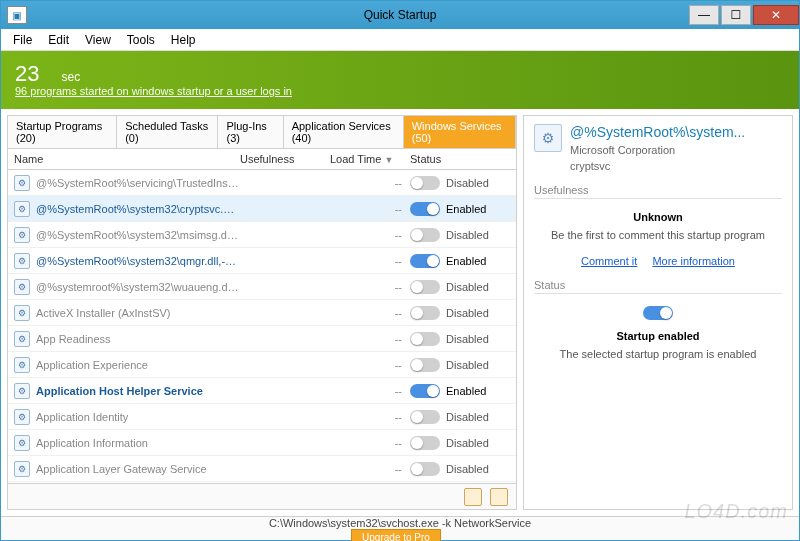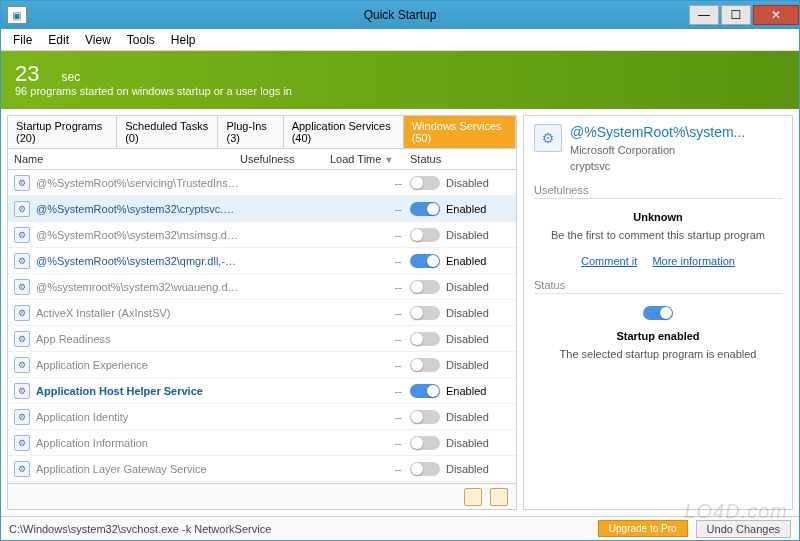--- a/index.html
+++ b/index.html
@@ -9,21 +9,21 @@
 .titlebar .app-icon { width: 20px; height: 18px; margin: 0 6px; background: #fff; border: 1px solid #888; display:flex; align-items:center; justify-content:center; font-size:10px; color:#2b7cb3;}
 .titlebar .title { position:absolute; left:0; right:0; text-align:center; font-size:12px; pointer-events:none;}
 .titlebar .controls { margin-left: auto; display: flex; }
 .titlebar .control { width: 30px; height: 20px; margin-left: 2px; display: flex; align-items: center; justify-content: center; font-size: 12px; cursor: default; background:#e6e6e6; border:1px solid #aaa;}
 .titlebar .control.close { background: #c94f3e; color: #fff; width:46px; border:1px solid #a03224;}
 .menubar { height: 22px; background: #fff; border-bottom: 1px solid #ddd; display: flex; align-items: center; padding: 0 4px; font-size: 12px; }
 .menubar .menu-item { padding: 8px 8px; cursor: default; }
 .banner { height: 58px; background: linear-gradient(90deg, #7cb518 0%, #5a9410 100%); color: #fff; padding: 6px 14px; display:flex; flex-direction:column; justify-content:center;}
 .banner .big { font-size: 22px; font-weight: 300; line-height:1;}
 .banner .big small { font-size: 12px; margin-left:16px;}
-.banner .sub { font-size: 11px; opacity:.95;}
+.banner .sub { font-size: 11px; opacity:.95;text-decoration:underline;}
 .content { flex: 1; display: flex; overflow: hidden; padding: 6px; gap:6px; background:#fff;}
 .left { flex: 1; display: flex; flex-direction: column; border:1px solid #d0d0d0; min-width:0;}
 .right { width: 270px; display: flex; flex-direction: column; border:1px solid #d0d0d0;}
 .tabs { display: flex; background: #f9f9f9; border-bottom: 1px solid #d0d0d0; font-size: 11px; }
 .tabs .tab { padding: 4px 8px; border-right: 1px solid #d0d0d0; cursor: default; background:#fafafa;}
 .tabs .tab.active { background: #f5a623; color: #fff; font-weight:500;}
 .columns { display: flex; border-bottom: 1px solid #d0d0d0; font-size: 11px; padding: 4px 6px; color:#333;}
 .col-name { flex: 1; }
 .col-use { width: 90px; }
 .col-load { width: 80px; }
@@ -53,21 +53,21 @@
 .details-title-row { display:flex; align-items:flex-start; gap:8px;}
 .details-title-row .dicon { width:28px; height:28px; border:1px solid #b0c8e0; background:#eef4fb; border-radius:2px; display:flex; align-items:center; justify-content:center; font-size:14px; color:#5a88b8;}
 .details-title { color:#1a7fb8; font-size:14px; white-space:nowrap; overflow:hidden; text-overflow:ellipsis; flex:1;}
 .details-sub { color:#666; margin-top:4px; font-size:11px;}
 .fieldset-label { color:#888; font-size:11px; margin-top:12px; border-bottom:1px solid #e0e0e0; padding-bottom:2px;}
 .center-block { text-align:center; margin-top:12px;}
 .center-block .headline { font-weight:600; margin-bottom:6px;}
 .center-block .desc { color:#555; font-size:11px;}
 .links { text-align:center; margin-top:14px;}
 .links a { color:#1a5fd0; font-size:11px; text-decoration:underline; margin:0 6px; cursor:default;}
-.statusbar { height: 24px; border-top: 1px solid #d0d0d0; display: flex; align-items: center; font-size: 11px; padding: 0 8px; color:#444; background:#fafafa;}
+.statusbar { height: 24px; border-top: 1px solid #d0d0d0; display: flex; align-items: center; font-size: 11px; padding: 0 8px; color:#444; background:#fafafa;flex-direction:column;}
 .statusbar .spacer { flex: 1; }
 .statusbar .btn-pro { background: #f5a623; color: #fff; padding: 2px 10px; font-size: 10px; border:1px solid #d08c10; margin-right:8px;}
 .statusbar .btn-undo { background: #f0f0f0; border:1px solid #bbb; padding: 2px 10px; font-size: 11px;}
 .watermark { position:absolute; right:12px; bottom:18px; font-size:20px; color:rgba(0,0,0,.15); font-style:italic; pointer-events:none; font-weight:300; letter-spacing:1px;}
 </style>
 </head>
 <body>
 
 <div class="window">
 

